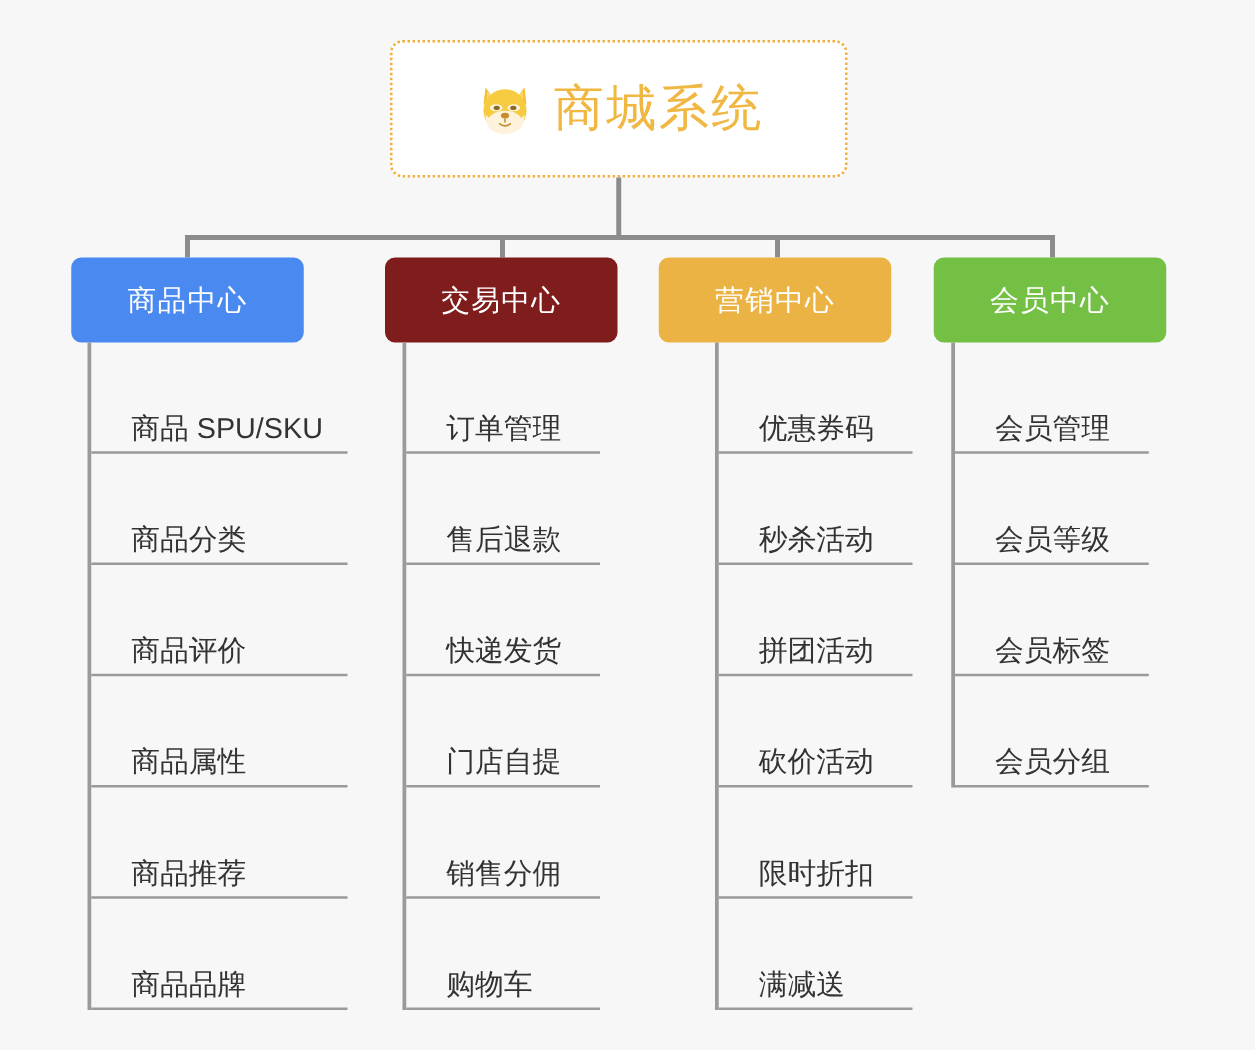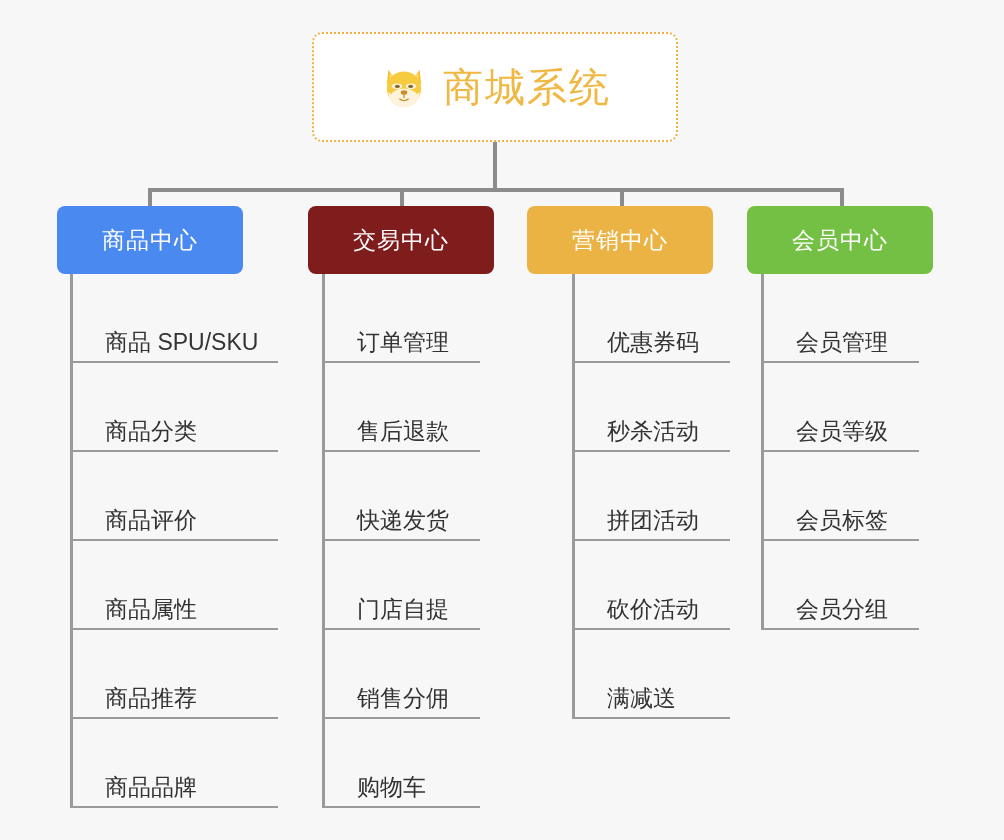--- a/index.html
+++ b/index.html
@@ -197,20 +197,23 @@
     <div class="leaf-item">
         <span class="leaf-label">秒杀活动</span>
       </div>
     <div class="leaf-item">
         <span class="leaf-label">拼团活动</span>
       </div>
     <div class="leaf-item">
         <span class="leaf-label">砍价活动</span>
       </div>
     <div class="leaf-item">
+        <span class="leaf-label">限时折扣</span>
+      </div>
+    <div class="leaf-item">
         <span class="leaf-label">满减送</span>
       </div>
   </div>
 
   <div class="leaf-col" style="left:761px; top:274px; width:158px;">
     <div class="leaf-item">
         <span class="leaf-label">会员管理</span>
       </div>
     <div class="leaf-item">
         <span class="leaf-label">会员等级</span>

